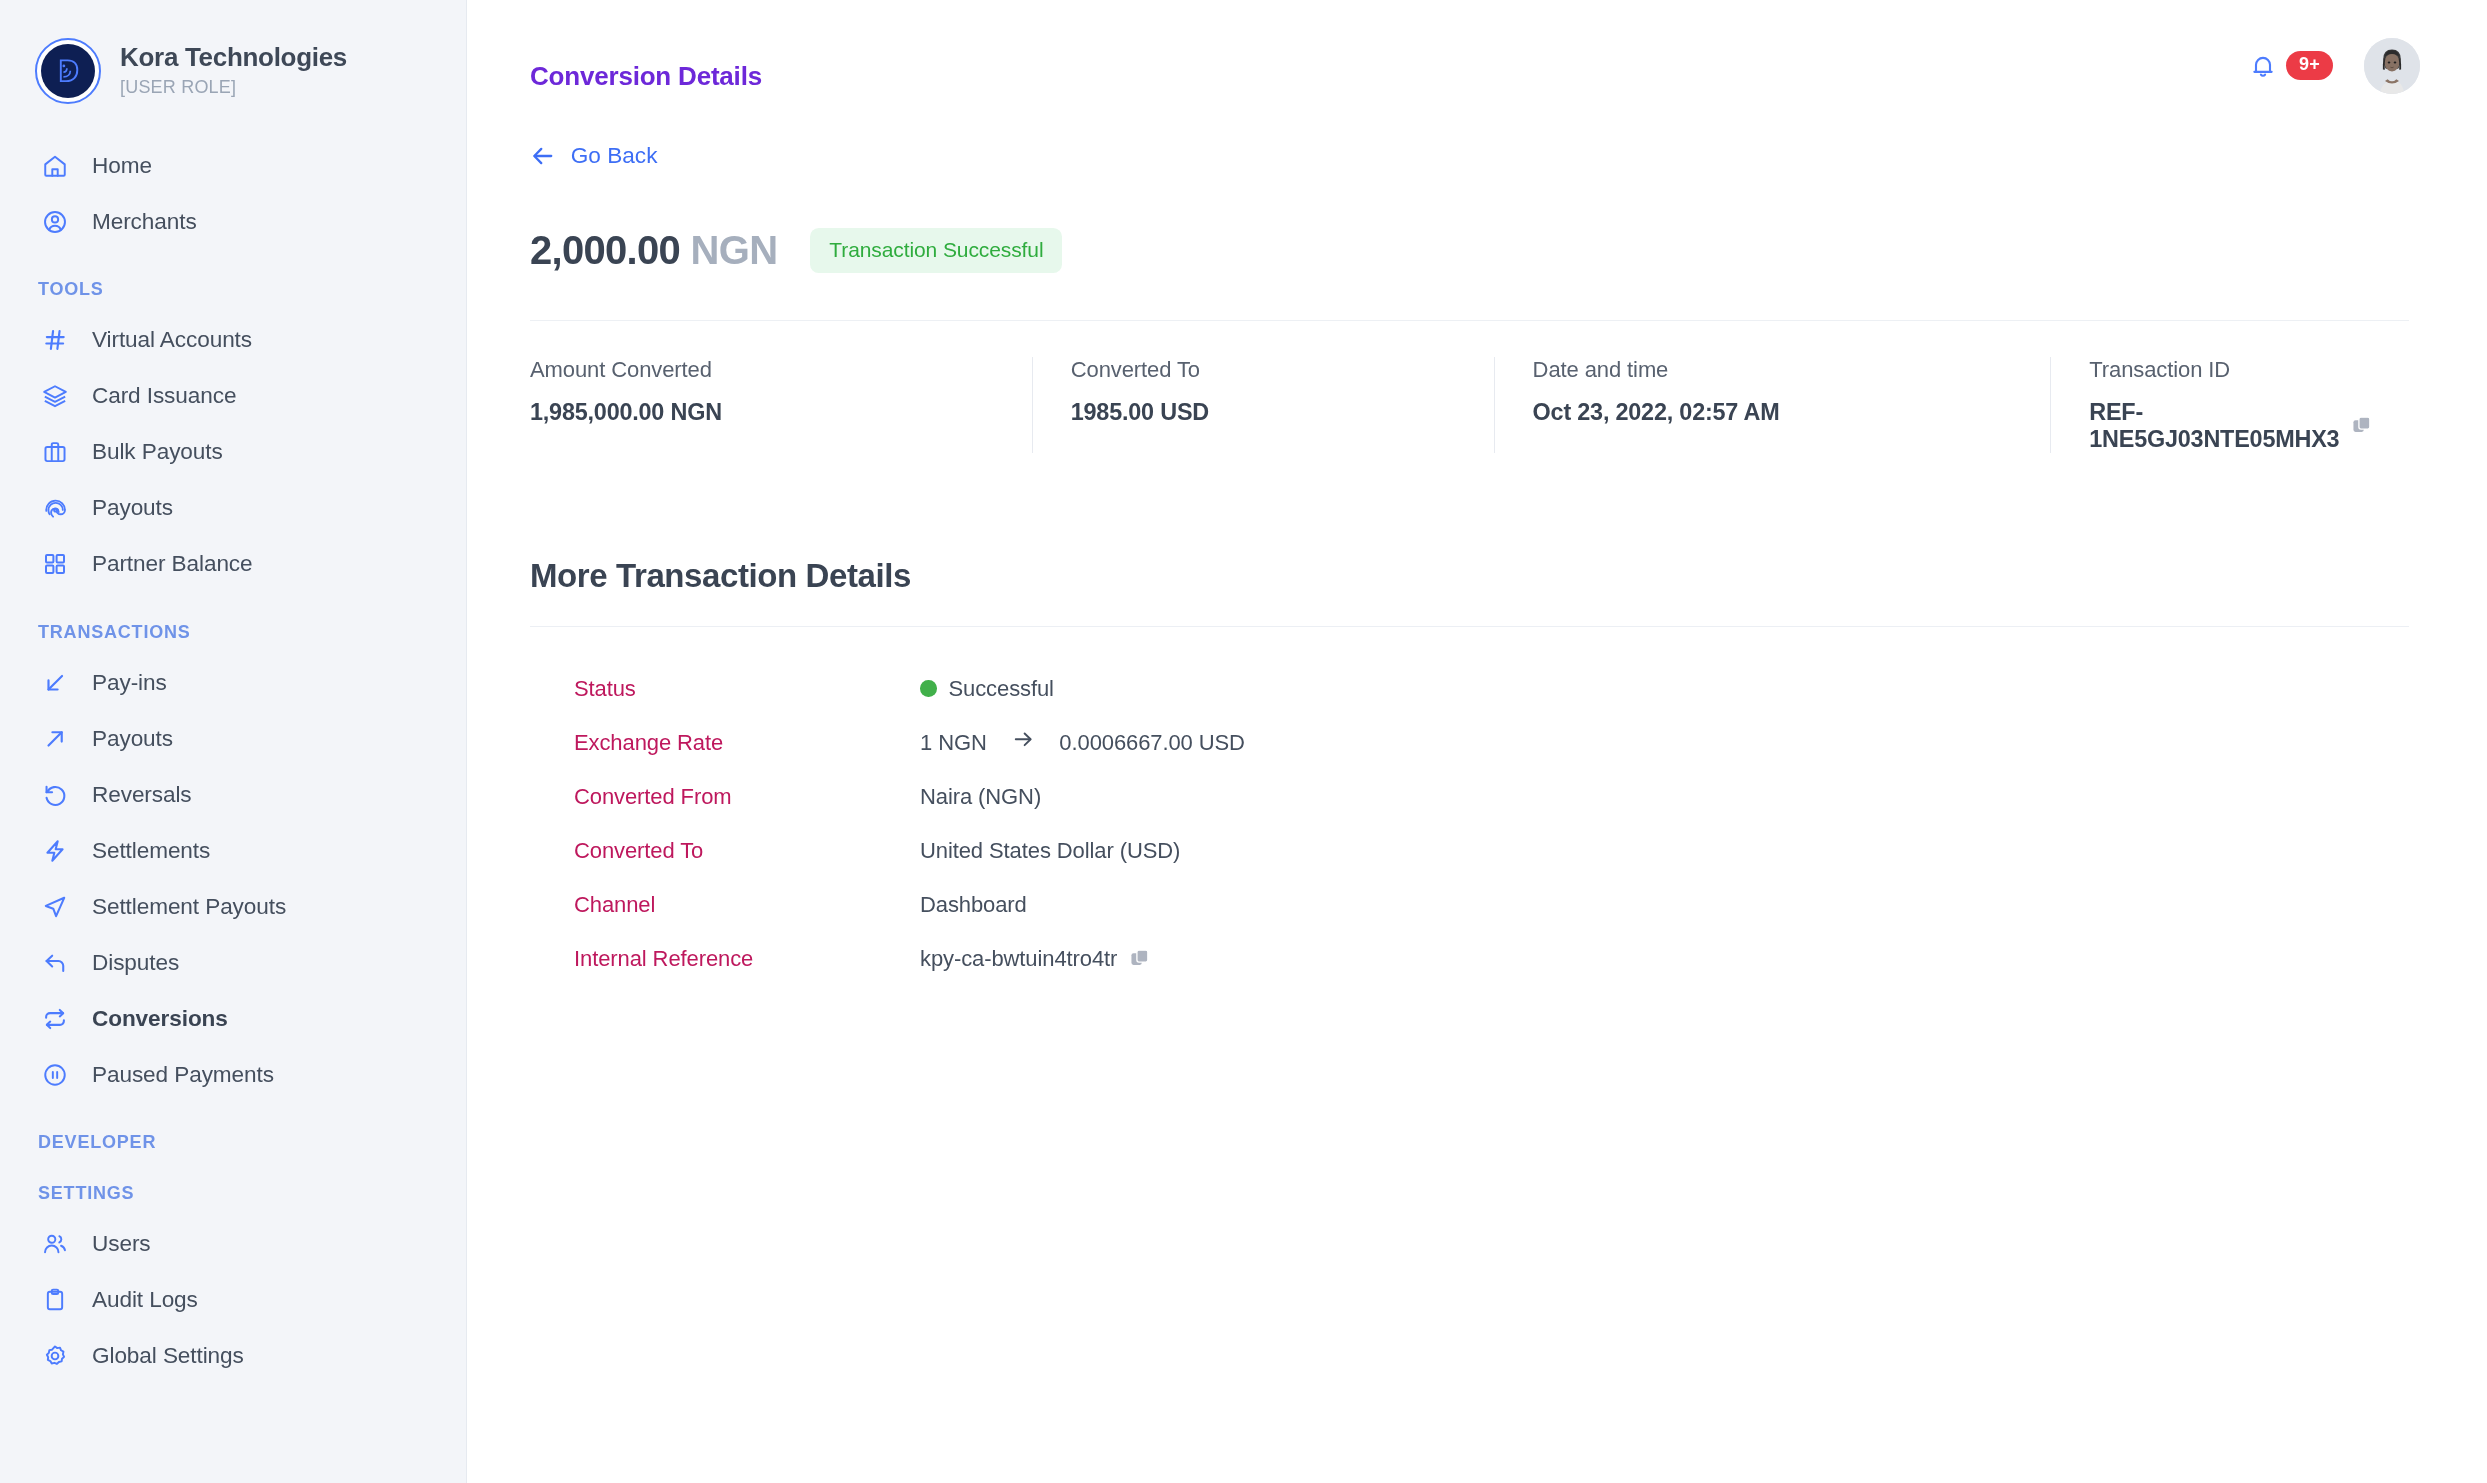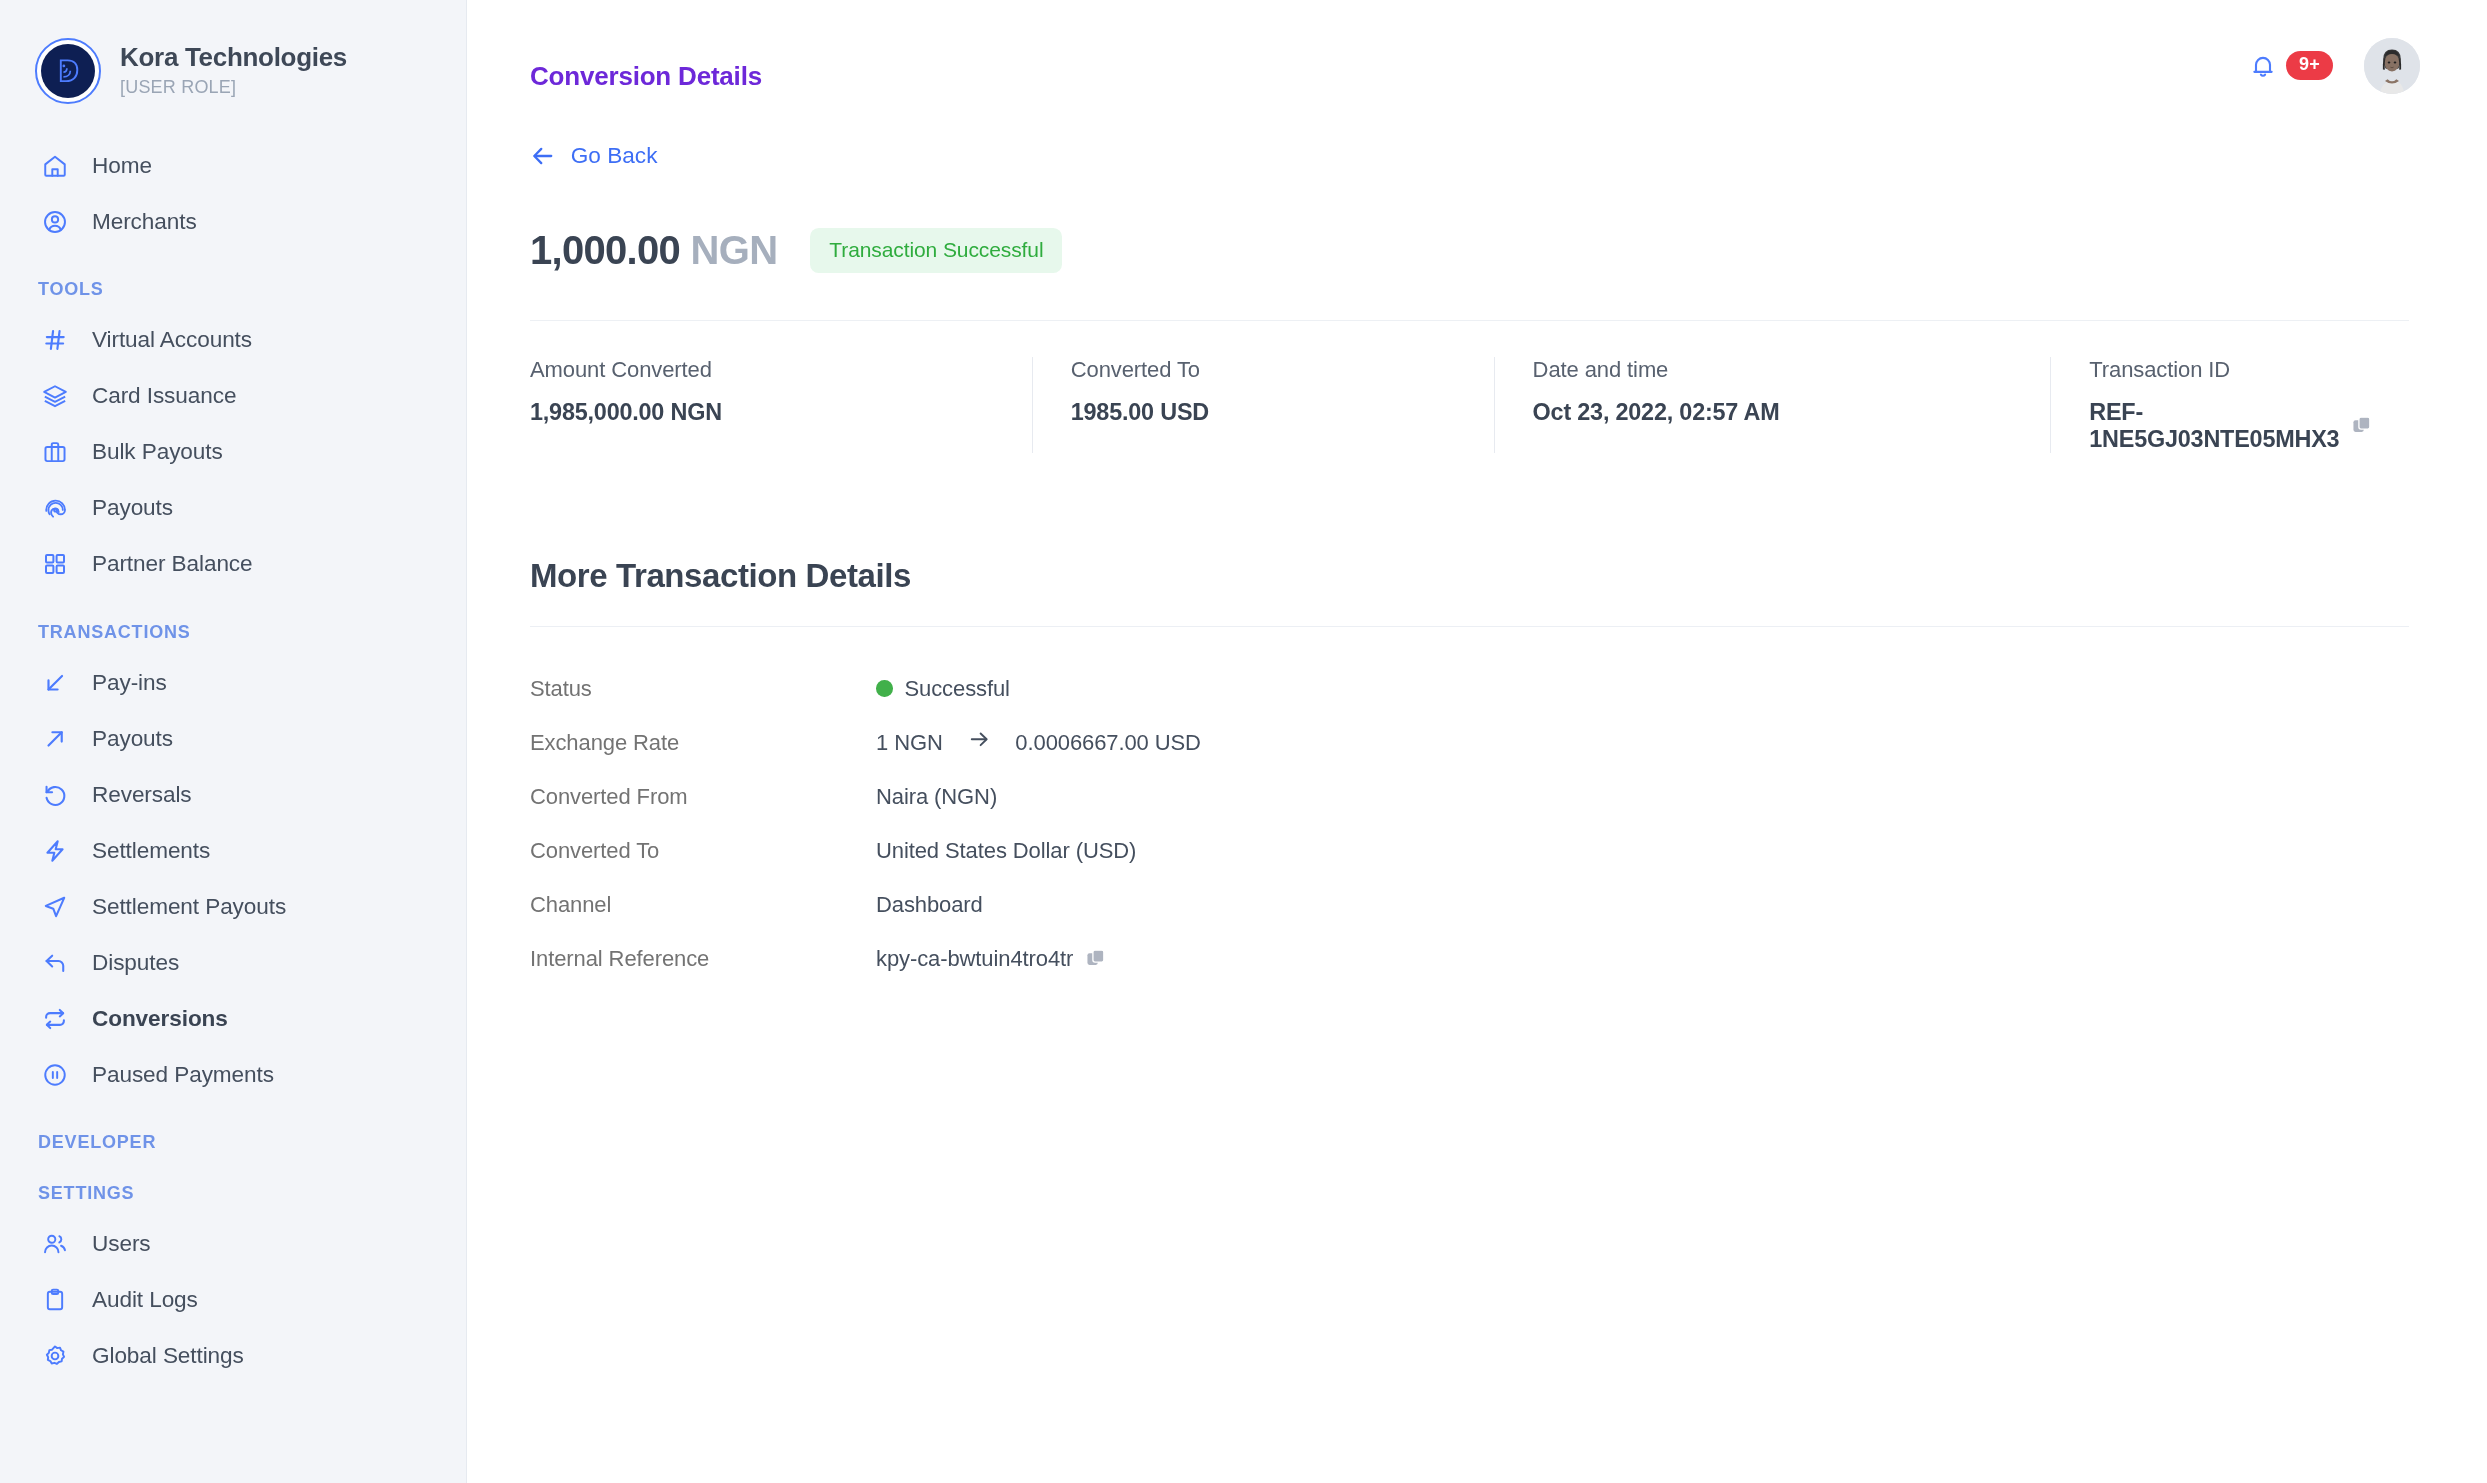--- a/index.html
+++ b/index.html
@@ -250,23 +250,24 @@
   .detail-list { margin-top: 35px; }
   .detail-row {
     display: flex;
     align-items: center;
     height: 54px;
   }
   .detail-key {
     width: 346px;
     min-width: 346px;
     font-size: 22px;
-    color: #737373;
+    color: #be185d;
     font-weight: 400;
     letter-spacing: -0.1px;
+    margin-left: 44px;
   }
   .detail-val {
     font-size: 22px;
     color: #454f5e;
     font-weight: 400;
     display: flex;
     align-items: center;
     gap: 12px;
     letter-spacing: -0.1px;
   }
@@ -553,21 +554,21 @@
           <svg width="26" height="26" viewBox="0 0 24 24" fill="none" stroke="currentColor" stroke-width="2.1" stroke-linecap="round" stroke-linejoin="round">
             <path d="M19.6 12 H4.4"></path>
               <path d="M10.4 5.4 L4 12 l6.4 6.6"></path>
           </svg>
         </span>
         <span>Go Back</span>
       </div>
 
       <div class="amount-row">
         <div class="amount-value">
-          <span>1,000.00</span>
+          <span>2,000.00</span>
           <span class="amount-currency">NGN</span>
         </div>
         <div class="status-pill">Transaction Successful</div>
       </div>
 
       <div class="summary">
 
         <div class="summary-cell c1">
           <div class="summary-label">Amount Converted</div>
           <div class="summary-value">

